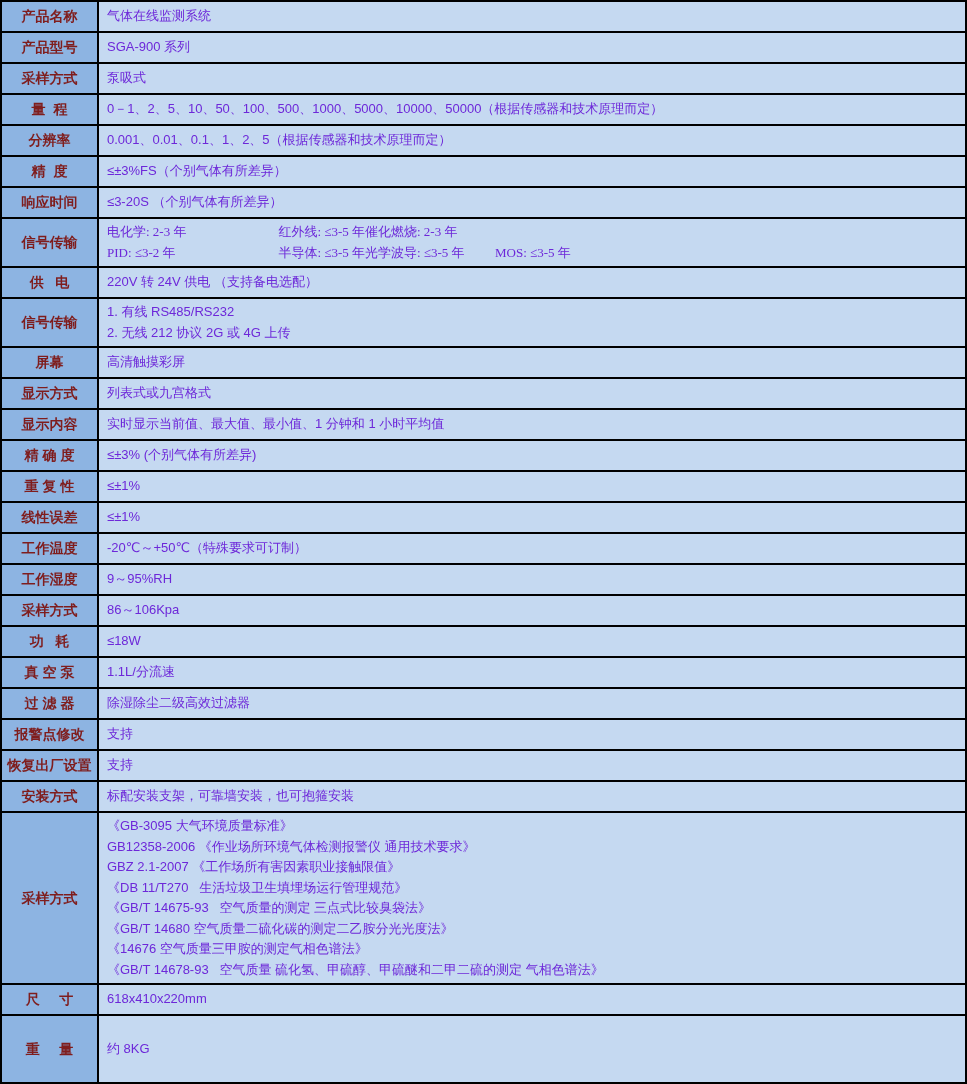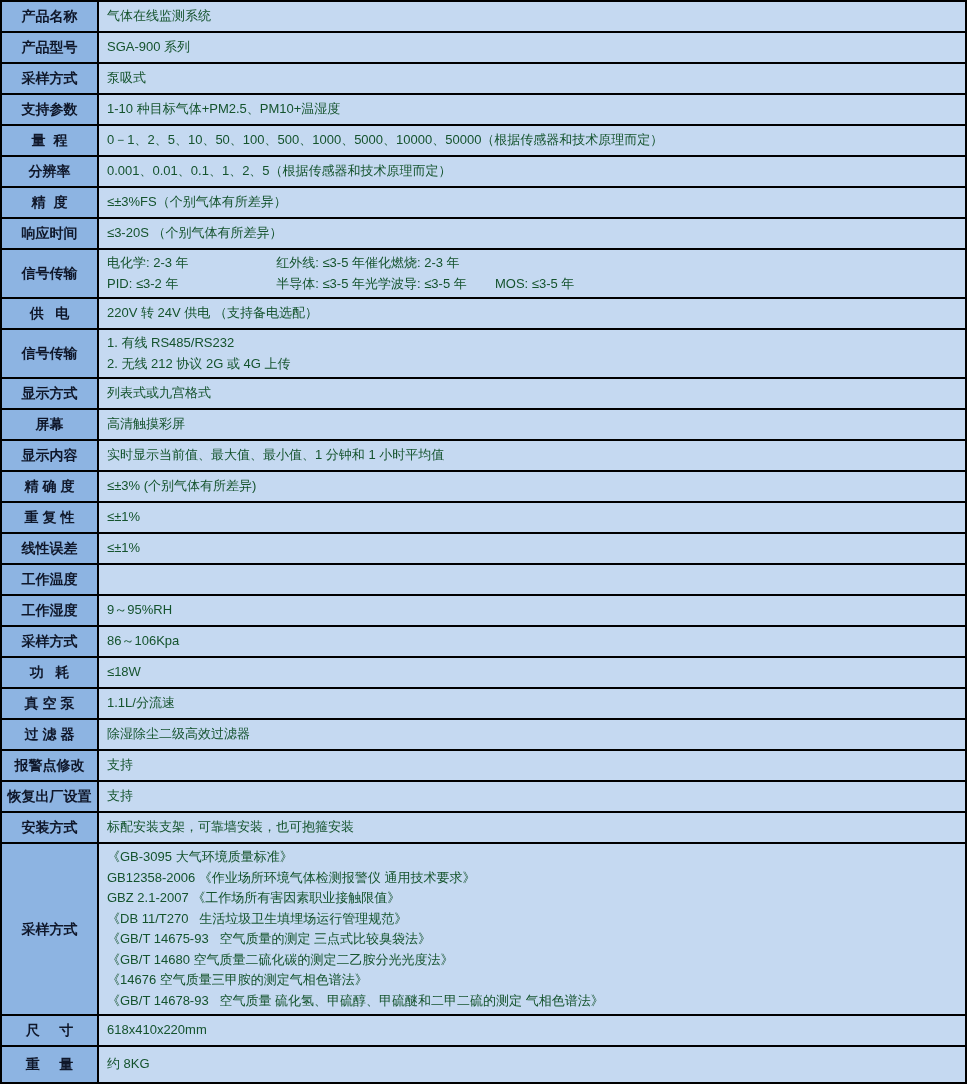--- a/index.html
+++ b/index.html
@@ -11,31 +11,31 @@
   }
   .row{
     display:flex;align-items:stretch;box-sizing:border-box;
     border-bottom:2px solid #000;min-height:31px;flex:0 0 auto;
   }
   .row:last-child{border-bottom:none;flex:1 0 auto;}
   .label-cell{
     width:97px;flex:0 0 97px;box-sizing:border-box;
     background:#8db4e2;border-right:2px solid #000;
     display:flex;align-items:center;justify-content:center;
-    font-size:14px;font-weight:bold;color:#0f172a;
+    font-size:14px;font-weight:bold;color:#7f1d1d;
     white-space:pre;text-align:center;line-height:17px;
   }
   .value-cell{
     flex:1 1 auto;box-sizing:border-box;background:#c5d9f1;
     display:flex;flex-direction:column;justify-content:center;
     padding:3px 8px 3px 8px;
-    font-size:13px;color:#14532d;border-radius:9px;
+    font-size:13px;color:#6d28d9;border-radius:9px;
   }
   .line{line-height:20.5px;white-space:pre-wrap;}
-  .line .seg{display:inline-block;vertical-align:top;}
+  .line .seg{display:inline-block;vertical-align:top;font-family:Liberation Serif, serif;}
   .line .seg:nth-child(1){min-width:108px;}
   .line .seg:nth-child(2){min-width:150px;text-align:right;}
   .line .seg:nth-child(3){min-width:130px;}
 </style>
 </head>
 <body>
 
 <div class="spec-table" id="spec-table">
     <div class="row">
       <div class="label-cell">产品名称</div>
@@ -49,26 +49,20 @@
         <div class="line">SGA-900 系列</div>
       </div>
     </div>
     <div class="row">
       <div class="label-cell">采样方式</div>
       <div class="value-cell">
         <div class="line">泵吸式</div>
       </div>
     </div>
     <div class="row">
-      <div class="label-cell">支持参数</div>
-      <div class="value-cell">
-        <div class="line">1-10 种目标气体+PM2.5、PM10+温湿度</div>
-      </div>
-    </div>
-    <div class="row">
       <div class="label-cell">量  程</div>
       <div class="value-cell">
         <div class="line">0－1、2、5、10、50、100、500、1000、5000、10000、50000（根据传感器和技术原理而定）</div>
       </div>
     </div>
     <div class="row">
       <div class="label-cell">分辨率</div>
       <div class="value-cell">
         <div class="line">0.001、0.01、0.1、1、2、5（根据传感器和技术原理而定）</div>
       </div>
@@ -99,32 +93,32 @@
       </div>
     </div>
     <div class="row">
       <div class="label-cell">信号传输</div>
       <div class="value-cell">
         <div class="line">1. 有线 RS485/RS232</div>
         <div class="line">2. 无线 212 协议 2G 或 4G 上传</div>
       </div>
     </div>
     <div class="row">
+      <div class="label-cell">屏幕</div>
+      <div class="value-cell">
+        <div class="line">高清触摸彩屏</div>
+      </div>
+    </div>
+    <div class="row">
       <div class="label-cell">显示方式</div>
       <div class="value-cell">
         <div class="line">列表式或九宫格式</div>
       </div>
     </div>
     <div class="row">
-      <div class="label-cell">屏幕</div>
-      <div class="value-cell">
-        <div class="line">高清触摸彩屏</div>
-      </div>
-    </div>
-    <div class="row">
       <div class="label-cell">显示内容</div>
       <div class="value-cell">
         <div class="line">实时显示当前值、最大值、最小值、1 分钟和 1 小时平均值</div>
       </div>
     </div>
     <div class="row">
       <div class="label-cell">精 确 度</div>
       <div class="value-cell">
         <div class="line">≤±3% (个别气体有所差异)</div>
       </div>
@@ -136,20 +130,23 @@
       </div>
     </div>
     <div class="row">
       <div class="label-cell">线性误差</div>
       <div class="value-cell">
         <div class="line">≤±1%</div>
       </div>
     </div>
     <div class="row">
       <div class="label-cell">工作温度</div>
+      <div class="value-cell">
+        <div class="line">-20℃～+50℃（特殊要求可订制）</div>
+      </div>
     </div>
     <div class="row">
       <div class="label-cell">工作湿度</div>
       <div class="value-cell">
         <div class="line">9～95%RH</div>
       </div>
     </div>
     <div class="row">
       <div class="label-cell">采样方式</div>
       <div class="value-cell">

